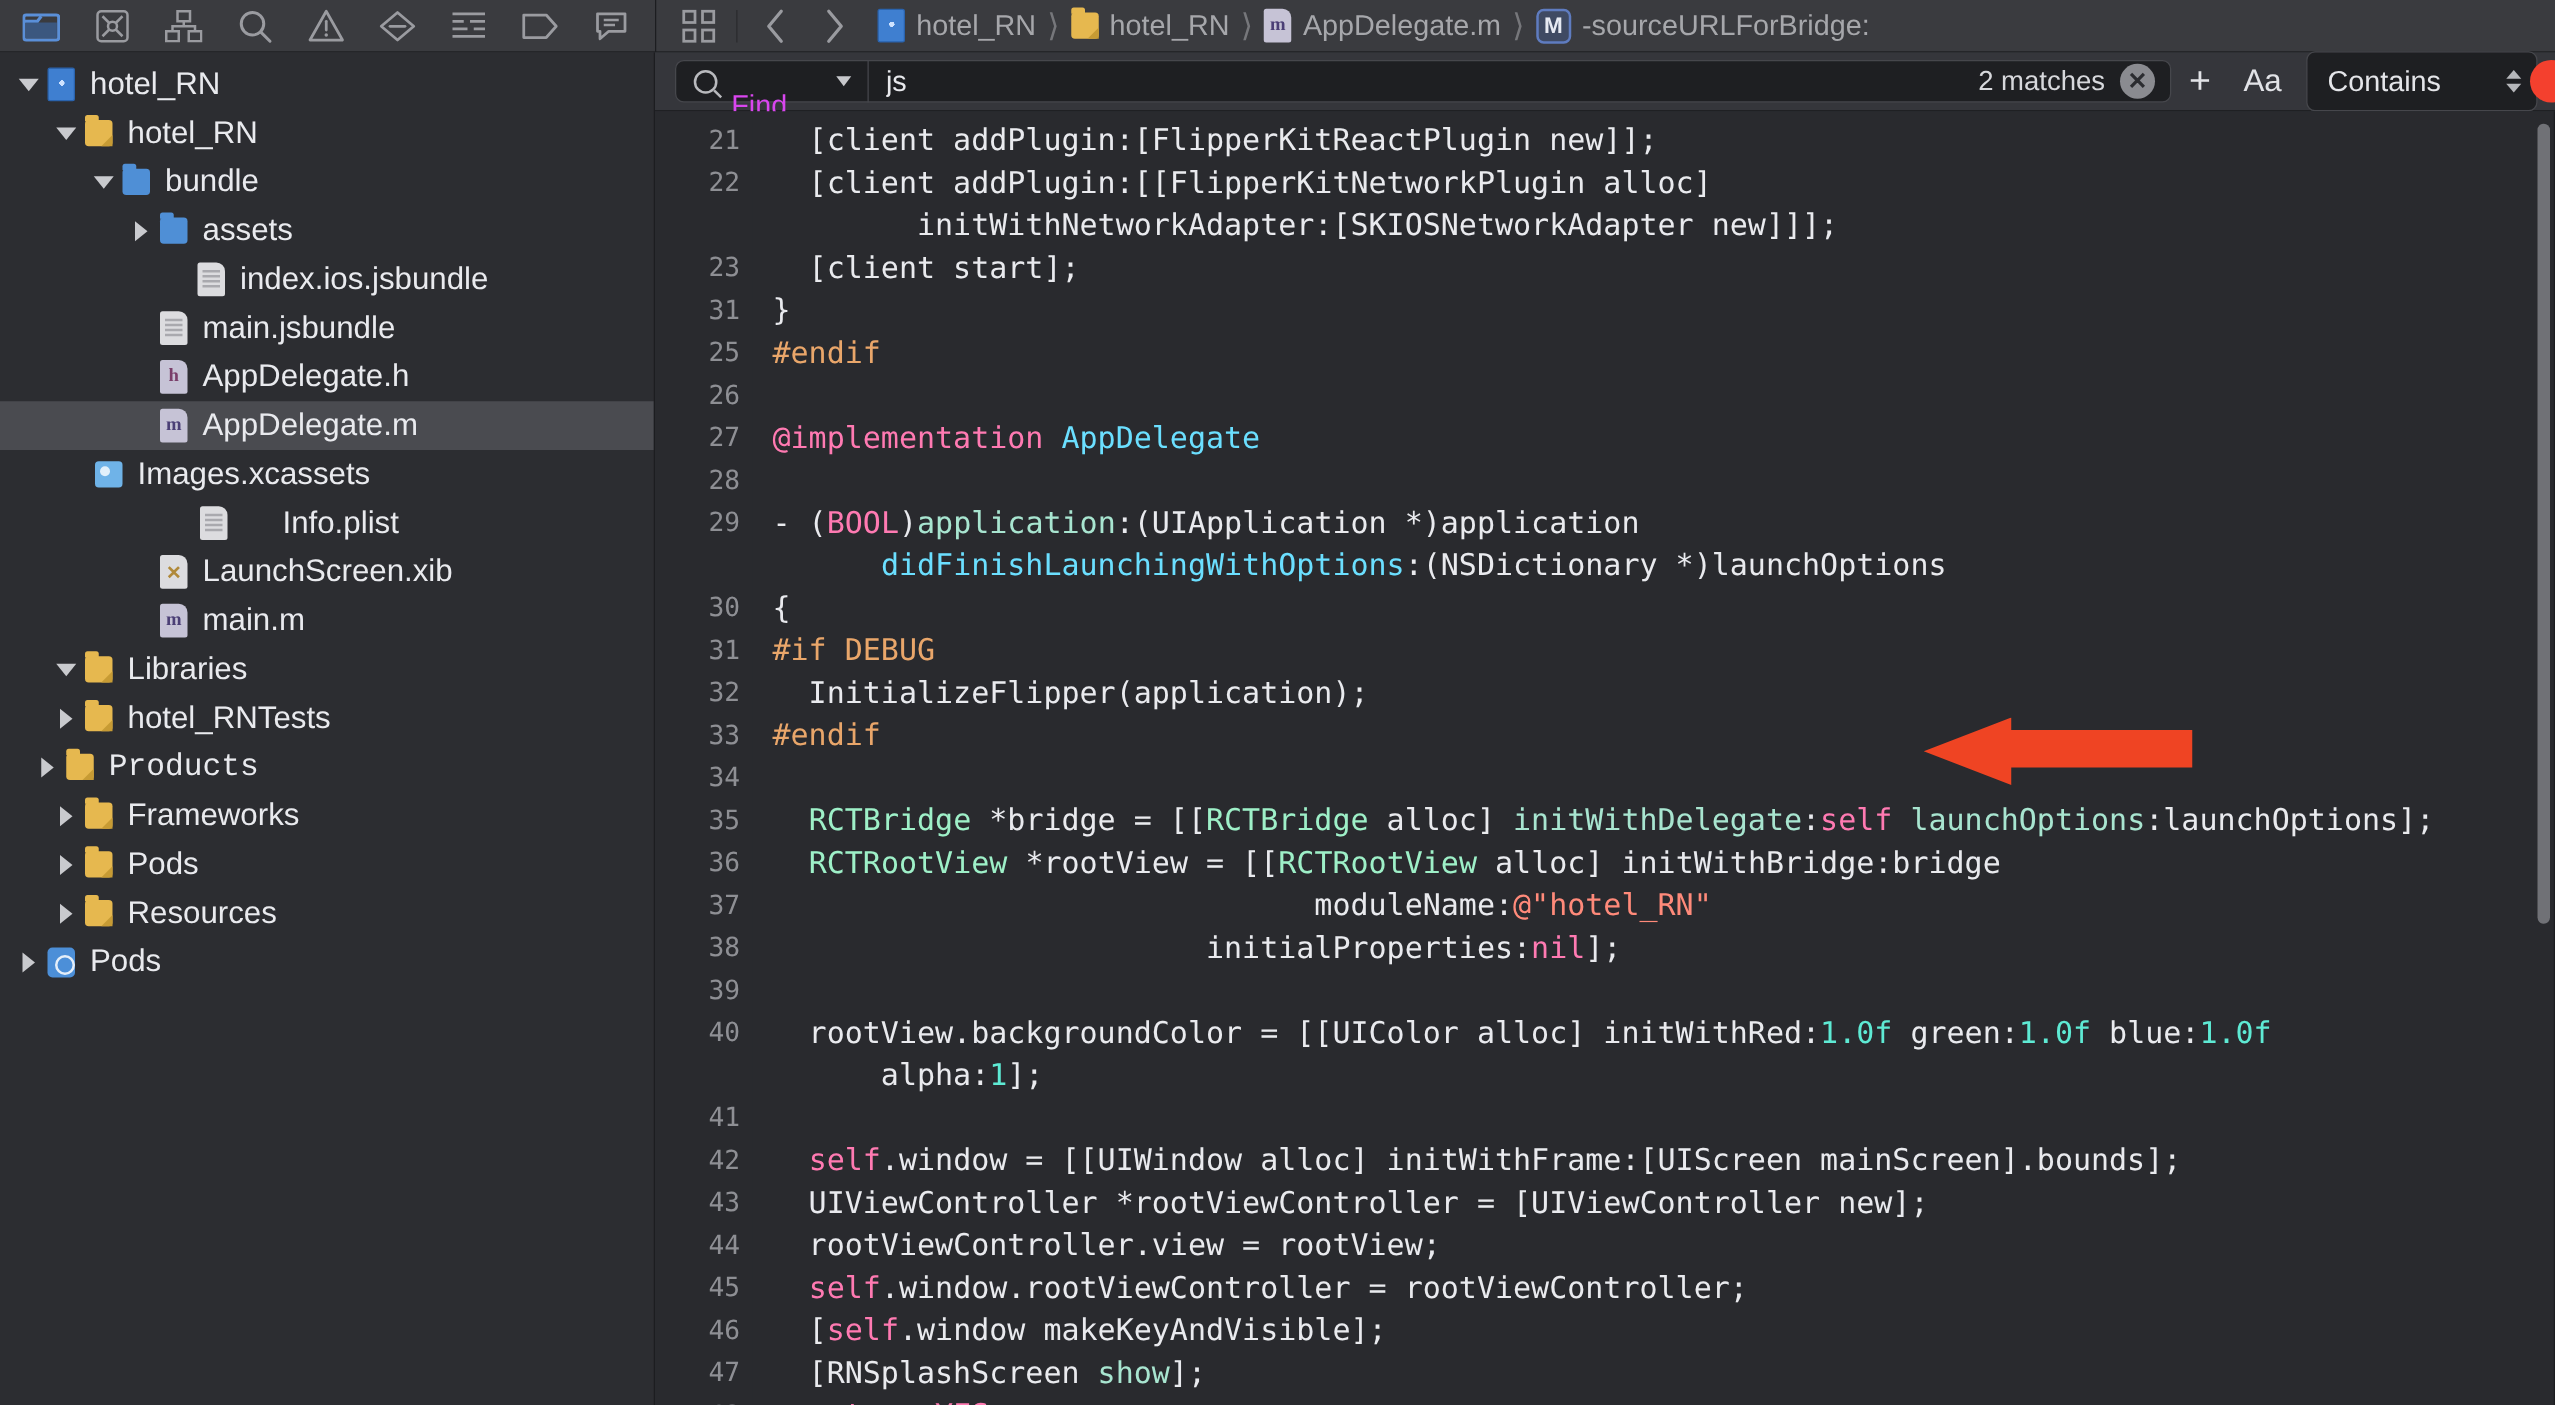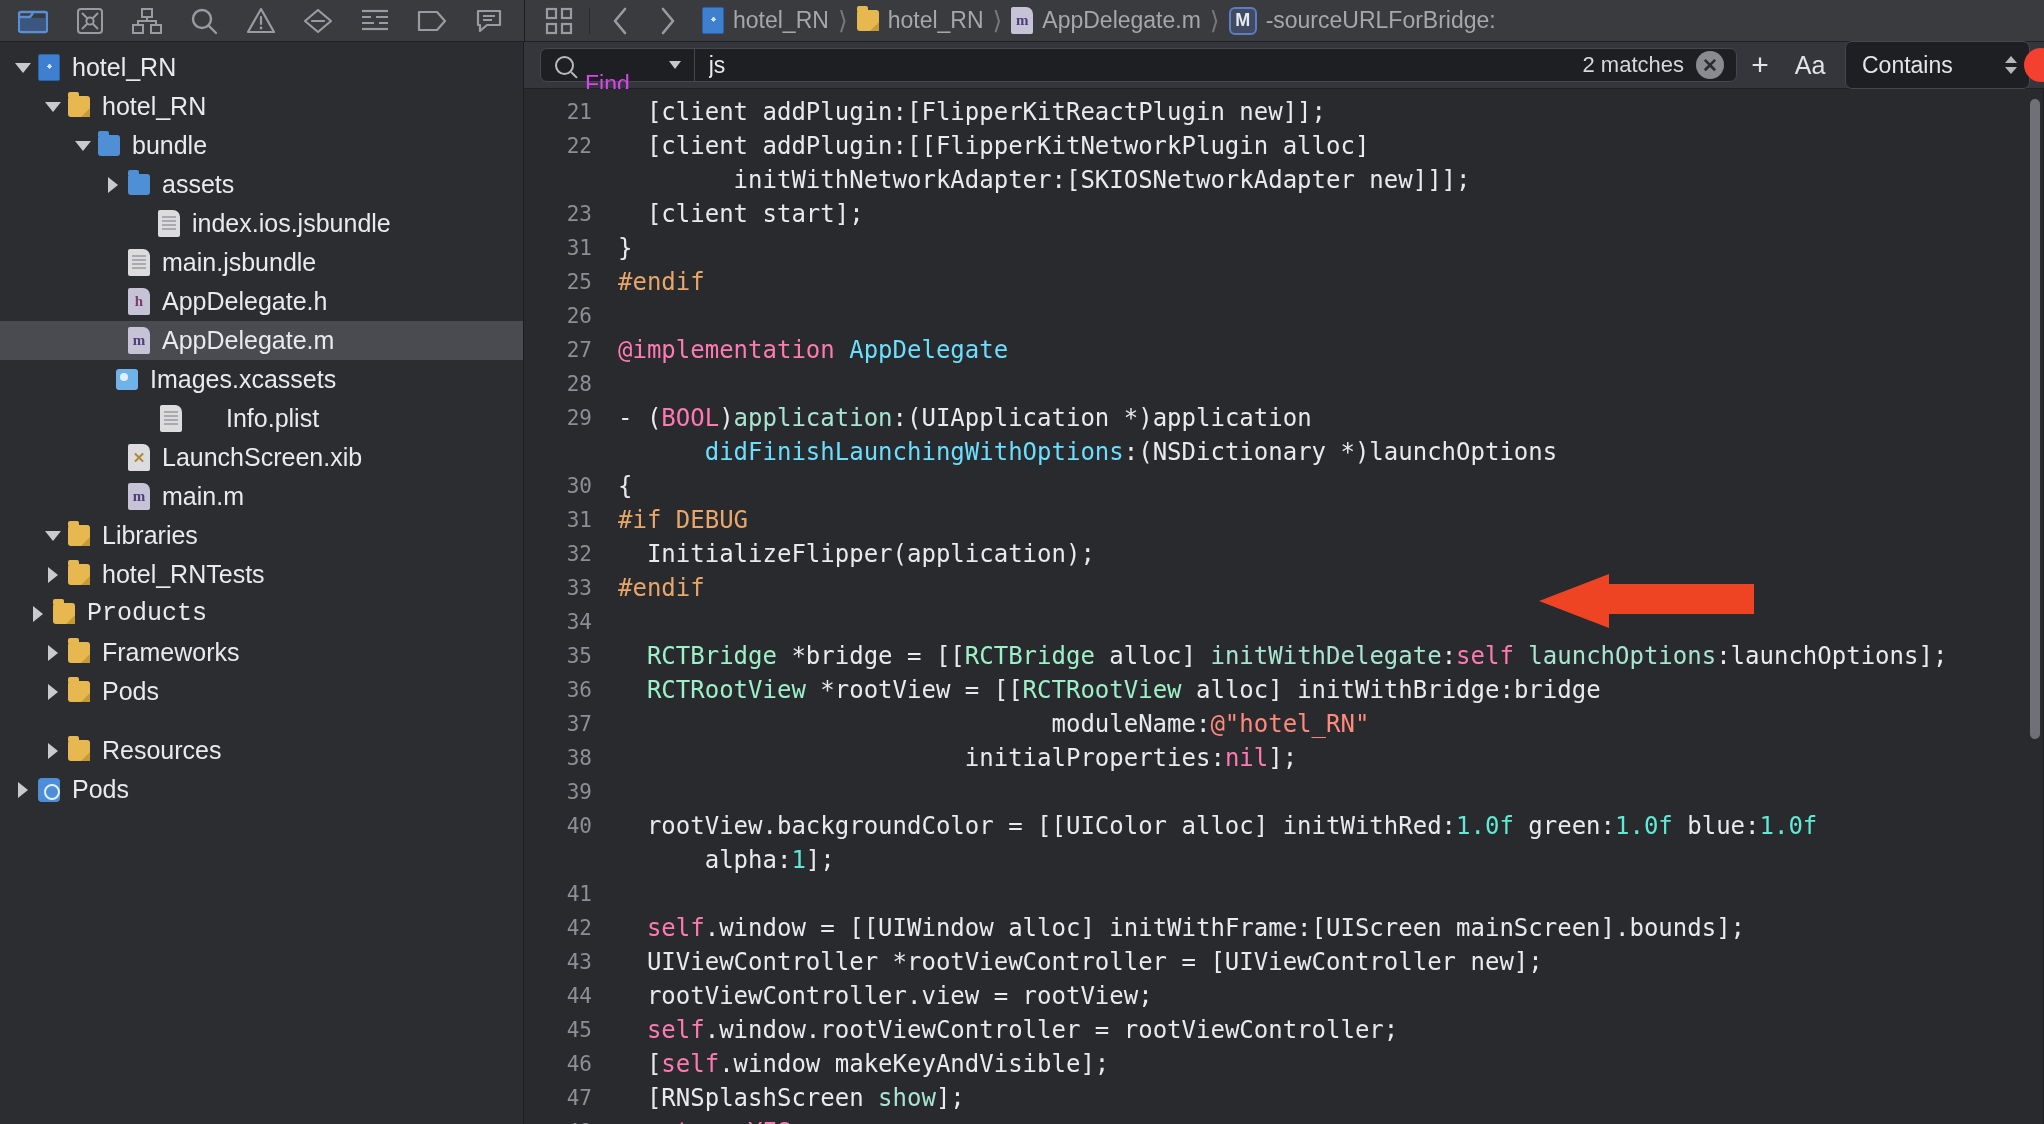--- a/index.html
+++ b/index.html
@@ -369,21 +369,21 @@
           </span>
           <span class="name">AppDelegate.h</span>
         </div>
         <div class="row selected" style="padding-left: 100px;">
           <span class="tw"></span>
           <span class="ic">
             <span class="ficon m">m</span>
           </span>
           <span class="name">AppDelegate.m</span>
         </div>
-        <div class="row" style="padding-left: 48px; margin-left: 40px;">
+        <div class="row" style="padding-left: 48px;">
           <span class="tw"></span>
           <span class="ic">
             <span class="ficon assets"></span>
           </span>
           <span class="name">Images.xcassets</span>
         </div>
         <div class="row" style="padding-left: 100px; gap: 32px;">
           <span class="tw"></span>
           <span class="ic">
             <span class="ficon plain"></span>
@@ -442,21 +442,21 @@
         </div>
         <div class="row" style="padding-left: 40px;">
           <span class="tw">
             <span class="tri-r"></span>
           </span>
           <span class="ic">
             <span class="ficon folder"></span>
           </span>
           <span class="name">Pods</span>
         </div>
-        <div class="row" style="padding-left: 40px; margin-top: 20px;">
+        <div class="row" style="padding-left: 40px;">
           <span class="tw">
             <span class="tri-r"></span>
           </span>
           <span class="ic">
             <span class="ficon folder"></span>
           </span>
           <span class="name">Resources</span>
         </div>
         <div class="row" style="padding-left: 10px;">
           <span class="tw">

